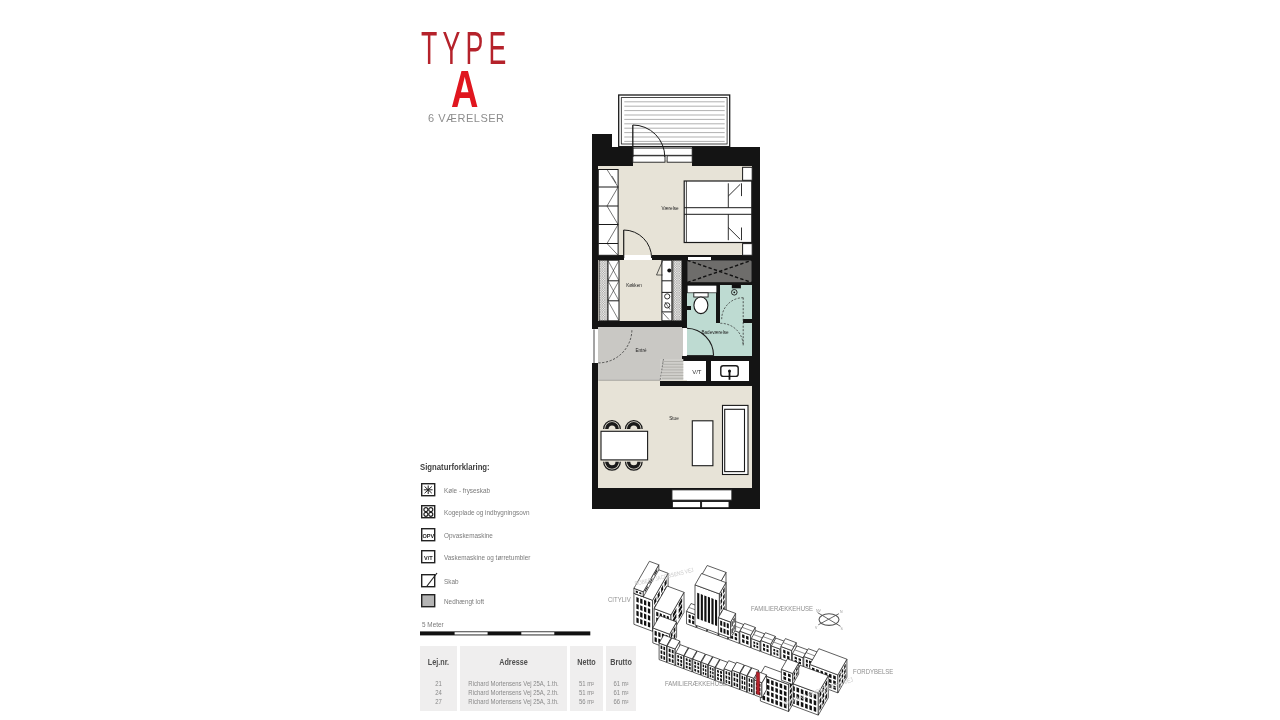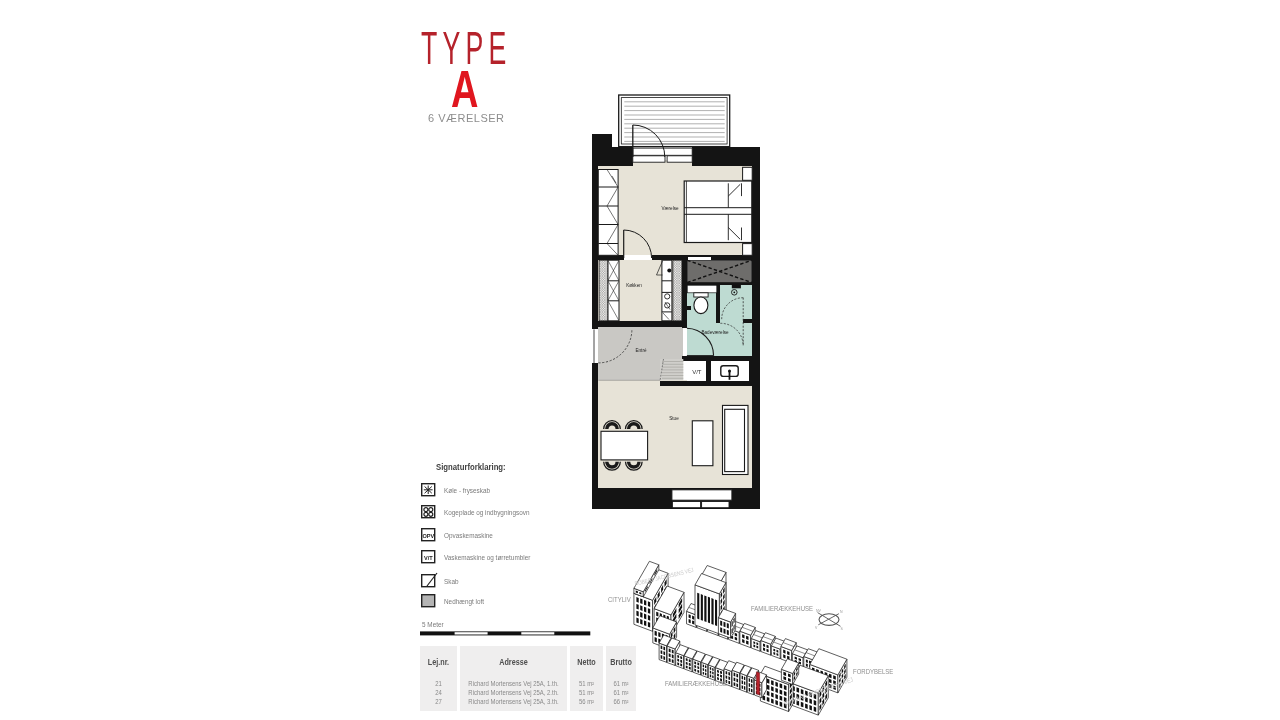--- a/index.html
+++ b/index.html
@@ -280,21 +280,21 @@
 
 <defs>
 <pattern id="hatch" width="2.4" height="2.4" patternUnits="userSpaceOnUse">
   <rect width="2.4" height="2.4" fill="#efeeec"></rect>
   <path d="M0 2.4 L2.4 0 M0 0 L2.4 2.4" stroke="#6f6f6f" stroke-width="0.45" fill="none"></path>
 </pattern>
 </defs>
 </g>
 </svg>
 
-<div class="abs" style="left:436px;top:462px;width:220px;">
+<div class="abs" style="left:420px;top:462px;width:220px;">
 
   <div style="font-size:9px;font-weight:bold;color:#3f3f3f;transform:scale(0.86,1);transform-origin:left center;white-space:nowrap;">Signaturforklaring:</div>
 </div>
 
 <div class="abs" style="left:421px;top:483px;">
 
   <svg width="15" height="14" style="position:absolute;left:0;top:0;">
       <rect x="0.7" y="0.7" width="13" height="12" fill="#fff" stroke="#222" stroke-width="1.4"></rect>
       <g stroke="#222" stroke-width="1">
         <line x1="7.2" y1="2.5" x2="7.2" y2="11"></line>

